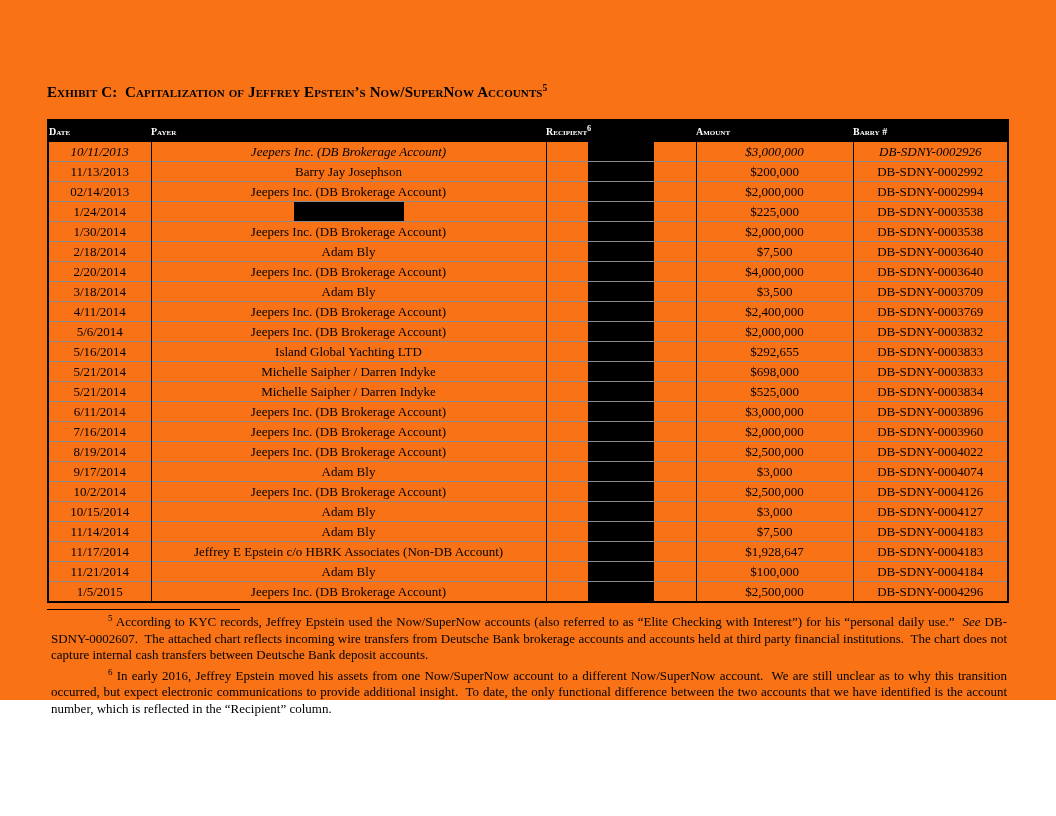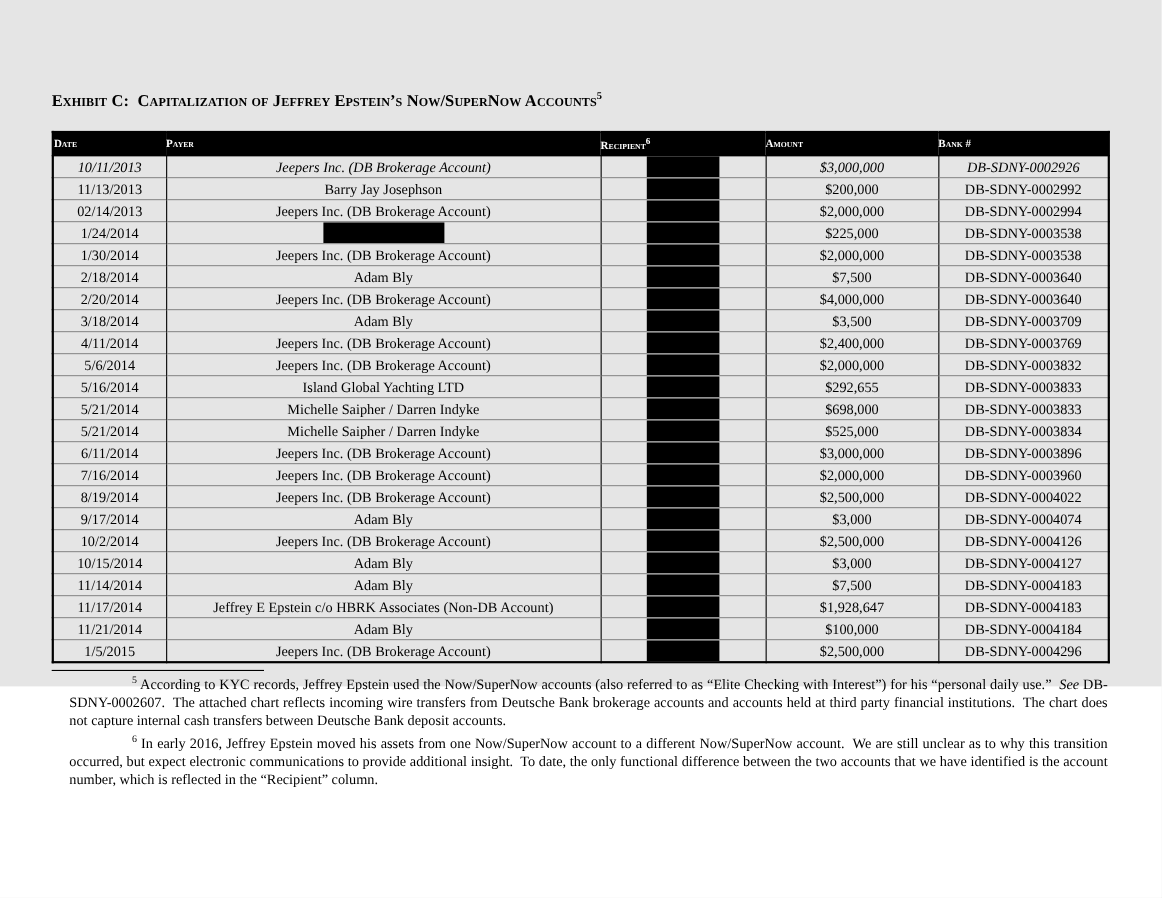--- a/index.html
+++ b/index.html
@@ -1,17 +1,17 @@
 <!DOCTYPE html>
 <html><head>
 <meta charset="utf-8">
 <style>
   html,body{margin:0;padding:0;background:#fff;}
   body{width:1056px;height:816px;font-family:"Liberation Serif",serif;color:#000;overflow:hidden;}
-  .page{position:relative;width:1056px;height:624px;background:#e5e5e5;}
+  .page{position:relative;width:1056px;height:700px;background:#f97316;}
 
   .doc-title{position:absolute;left:47px;top:84px;font-weight:bold;font-size:15px;
     font-variant:small-caps;letter-spacing:0.1px;white-space:pre-wrap;}
   .doc-title sup{font-size:9.5px;line-height:0;}
 
   table.cap{position:absolute;left:47px;top:119px;width:960px;border-collapse:collapse;
     table-layout:fixed;border:2px solid #000;}
   table.cap th{background:#000;color:#fff;font-variant:small-caps;font-weight:bold;
     font-size:10px;height:20px;padding:0;text-align:left;vertical-align:middle;}
   table.cap td{font-size:13px;text-align:center;vertical-align:middle;height:19px;
@@ -21,21 +21,21 @@
 
   .redaction{background:#000;height:19px;margin:0 auto;}
   .recipient-redaction{width:66px;}
   .payer-redaction{width:110px;}
 
   .fn-sep{position:absolute;left:47px;top:609px;width:193px;height:0;
     border-top:1.6px solid #000;}
 
   .footnotes{position:absolute;left:47px;top:614px;width:960px;font-size:13px;
     line-height:16.6px;text-align:justify;}
-  .footnote{margin:0 0 4px 16px;text-indent:57px;white-space:pre-wrap;}
+  .footnote{margin:0 0 4px 4px;text-indent:57px;white-space:pre-wrap;}
   .footnote sup{font-size:9px;line-height:0;}
   .footnote .it{font-style:italic;}
 </style>
 </head>
 <body>
 
 <div class="page">
 
   <div class="doc-title"><span>Exhibit C:  Capitalization of Jeffrey Epstein’s Now/SuperNow Accounts</span><sup>5</sup></div>
 
@@ -46,21 +46,21 @@
         <col style="width:150px">
       <col style="width:157px">
         <col style="width:155px">
     </colgroup>
     <thead>
         <tr>
           <th><span>Date</span></th>
           <th><span>Payer</span></th>
           <th><span>Recipient</span><sup>6</sup></th>
           <th><span>Amount</span></th>
-          <th><span>Bank #</span></th>
+          <th><span>Barry #</span></th>
         </tr>
       </thead>
     <tbody>
         <tr>
           <td>10/11/2013</td>
           <td>Jeepers Inc. (DB Brokerage Account)</td>
           <td>
             <div class="redaction recipient-redaction"></div>
           </td>
           <td>$3,000,000</td>

